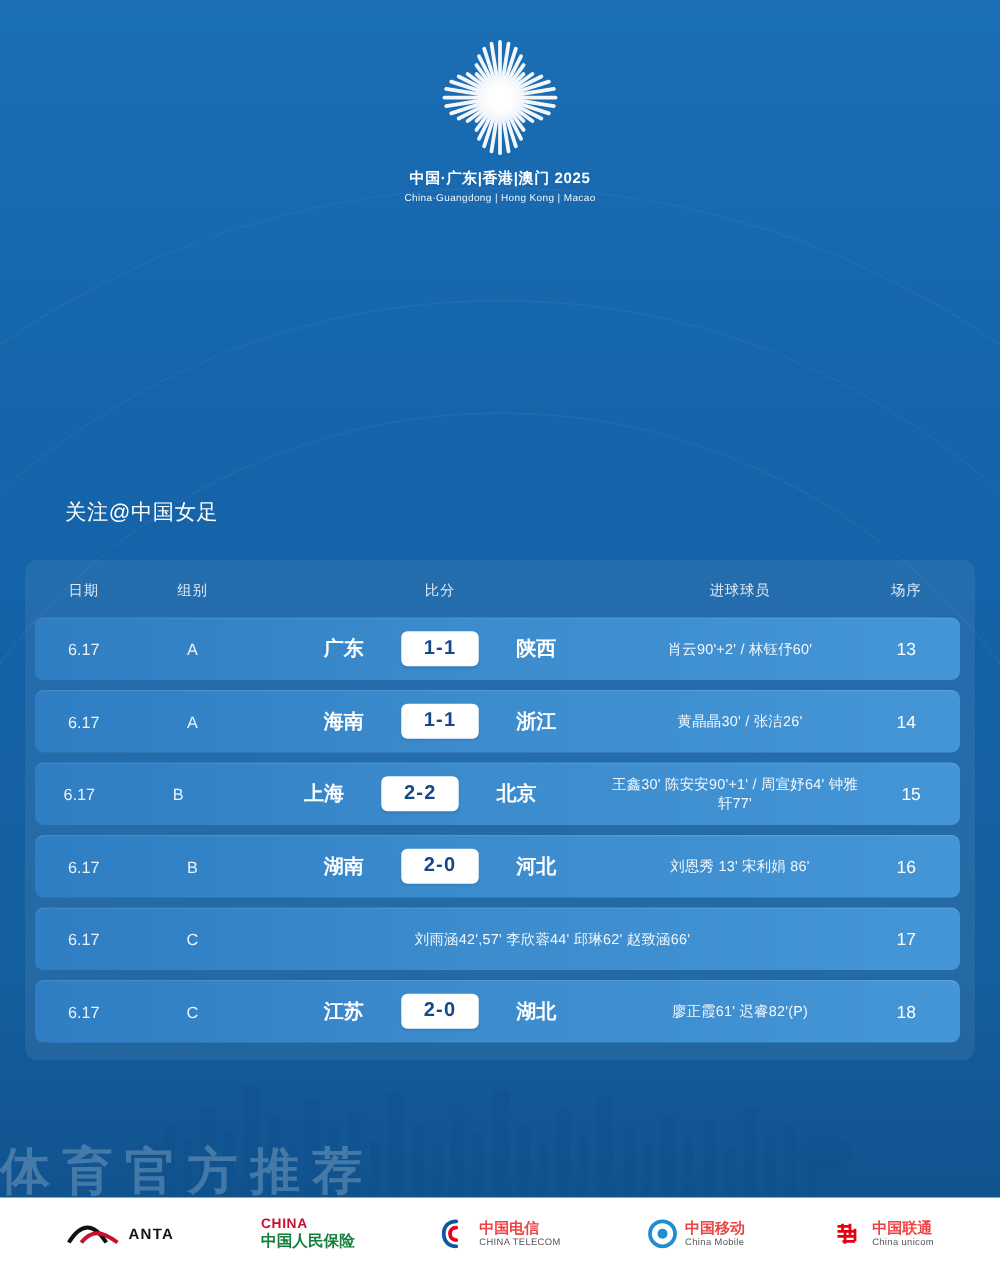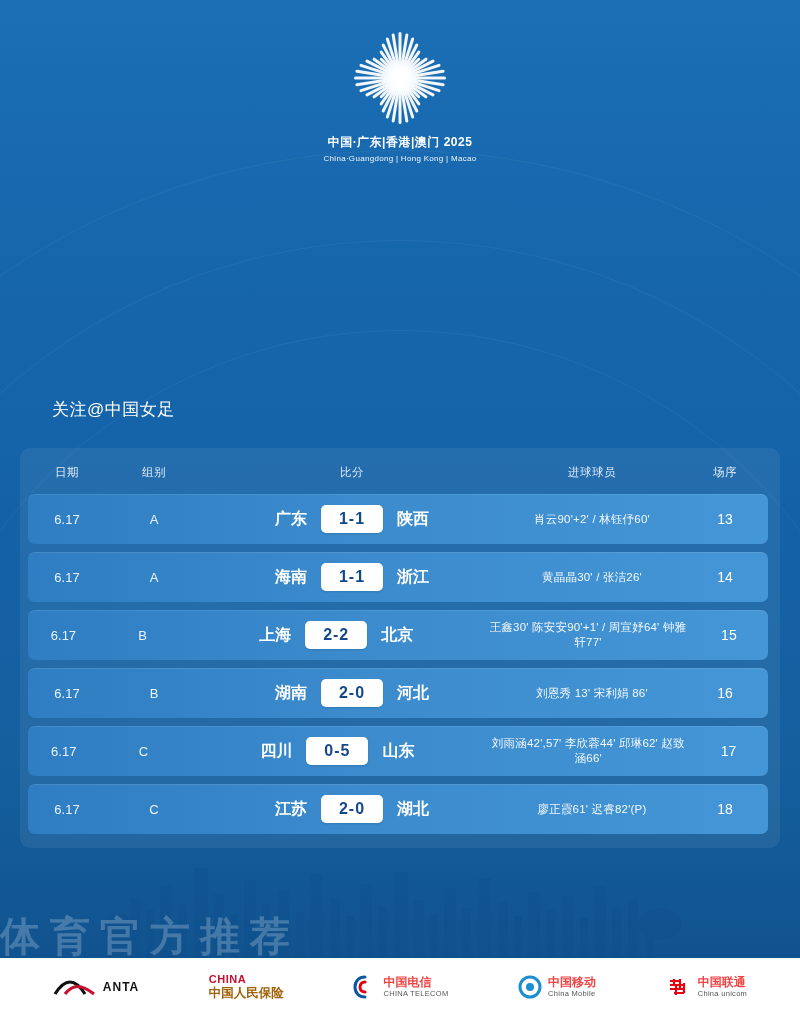--- a/index.html
+++ b/index.html
@@ -84,21 +84,21 @@
     height: 50px; margin-top: 8px;
     border-radius: 7px;
     background: linear-gradient(90deg, #2f7dc2 0%, #3b8bcd 45%, #4596d6 100%);
     box-shadow: inset 0 1px 0 rgba(255,255,255,0.10);
     color: #ffffff;
   }
   .row .col-date { font-size: 13px; color: #eaf3fb; }
   .row .col-group { font-size: 13px; color: #eaf3fb; }
   .row .col-order { font-size: 14px; color: #ffffff; }
   .match {
-    display: flex; align-items: center; justify-content: center; gap: 14px;
+    display: flex; align-items: center; justify-content: center; gap: 30px;
   }
   .team {
     width: 78px; font-size: 16px; font-weight: bold; color: #ffffff;
   }
   .team.home { text-align: right; }
   .team.away { text-align: left; }
   .score {
     min-width: 62px; height: 28px; line-height: 28px;
     background: #ffffff; color: #15488a;
     border-radius: 5px; font-size: 16px; font-weight: bold;
@@ -123,21 +123,21 @@
     background: #ffffff;
     display: flex; align-items: center; justify-content: space-around;
     padding: 0 18px;
   }
   .sponsor { display: flex; align-items: center; gap: 6px; }
   .sponsor .mark { flex: 0 0 auto; }
   .sponsor .txt { display: flex; flex-direction: column; line-height: 1.15; }
   .sponsor .txt .cn { font-size: 12px; font-weight: bold; color: #ef4444; }
   .sponsor .txt .en { font-size: 7.5px; color: #555; letter-spacing: .3px; }
   .anta-name { font-size: 12px; font-weight: bold; color: #111; letter-spacing: 1px; }
-  .picc-name { font-size: 12.5px; font-weight: bold; color: #a16207; }
+  .picc-name { font-size: 12.5px; font-weight: bold; color: #15803d; }
   .picc-en { font-size: 11px; font-weight: bold; color: #c8102e; letter-spacing: .5px; }
 </style>
 </head>
 <body>
 
 <div class="poster">
 
   <div class="arc a1"></div>
   <div class="arc a2"></div>
   <div class="arc a3"></div>
@@ -241,25 +241,20 @@
             <span class="team home">湖南</span>
             <span class="score">2-0</span>
             <span class="team away">河北</span>
           </div>
           <div class="col-scorer scorers">刘恩秀 13' 宋利娟 86'</div>
           <div class="col-order">16</div>
         </div>
         <div class="row">
           <div class="col-date">6.17</div>
           <div class="col-group">C</div>
-          <div class="col-score match">
-            <span class="team home">四川</span>
-            <span class="score">0-5</span>
-            <span class="team away">山东</span>
-          </div>
           <div class="col-scorer scorers">刘雨涵42',57' 李欣蓉44' 邱琳62' 赵致涵66'</div>
           <div class="col-order">17</div>
         </div>
         <div class="row">
           <div class="col-date">6.17</div>
           <div class="col-group">C</div>
           <div class="col-score match">
             <span class="team home">江苏</span>
             <span class="score">2-0</span>
             <span class="team away">湖北</span>

